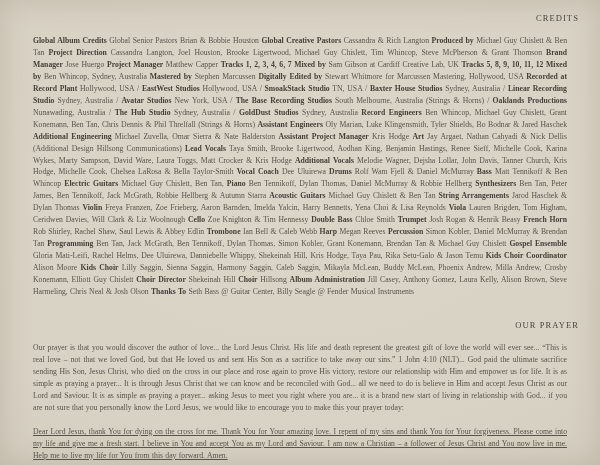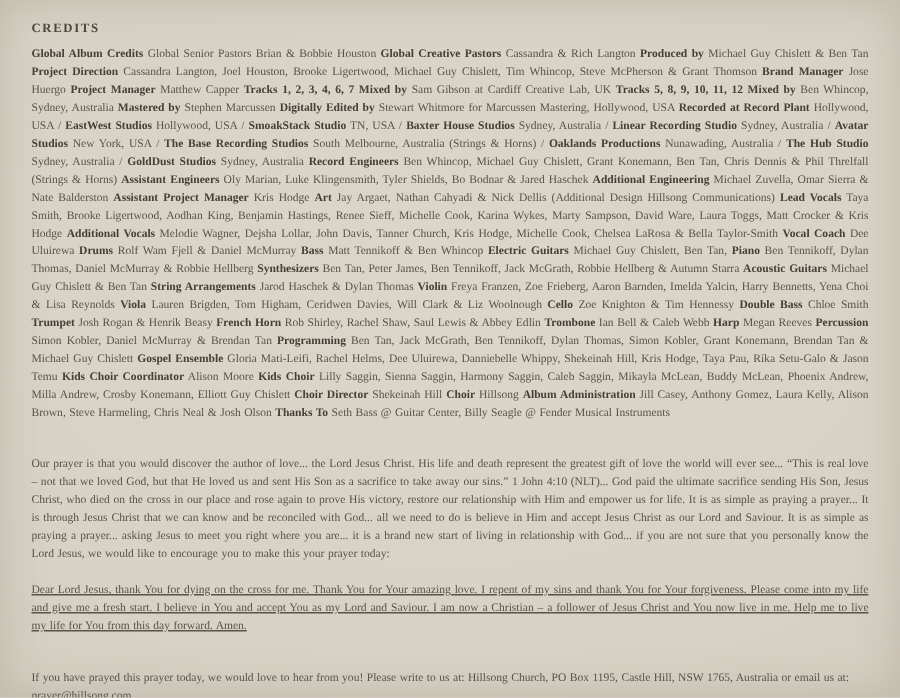--- a/index.html
+++ b/index.html
@@ -12,31 +12,32 @@
   .page {
     position: relative;
     width: 600px; height: 465px;
     box-sizing: border-box;
     padding: 13px 21px 0 21px;
     background: radial-gradient(ellipse 120% 100% at 50% 40%, #dcd6c8 0%, #d8d2c4 55%, #cfc9ba 100%);
     box-shadow: inset 0 0 30px rgba(120,110,90,0.25);
   }
   .section-heading {
     font-size: 8.5px;
-    font-weight: 700;
+    font-weight: 400;
     letter-spacing: 1.1px;
     color: #4a463f;
     margin: 0 0 7px 0;
+    text-align: right;
   }
   .body-text {
     font-size: 7.7px;
     line-height: 11.95px;
     text-align: justify;
     color: #57534b;
-    margin: 0;
+    margin: 12px;
     word-spacing: 0.4px;
   }
   .body-text b { color: #433f38; font-weight: 700; }
   .credits-block { margin-bottom: 0; }
   .prayer-section { margin-top: 22px; }
   .personal-prayer { margin-top: 12px; text-decoration: underline; }
   .contact-line {
     margin-top: 23px;
     text-align: left;
   }
@@ -45,18 +46,19 @@
 <body>
 
 <div class="page">
 
   <div class="credits-block">
     <h1 class="section-heading">CREDITS</h1>
     <p class="body-text"><b>Global Album Credits</b> Global Senior Pastors Brian &amp; Bobbie Houston <b>Global Creative Pastors</b> Cassandra &amp; Rich Langton <b>Produced by</b> Michael Guy Chislett &amp; Ben Tan <b>Project Direction</b> Cassandra Langton, Joel Houston, Brooke Ligertwood, Michael Guy Chislett, Tim Whincop, Steve McPherson &amp; Grant Thomson <b>Brand Manager</b> Jose Huergo <b>Project Manager</b> Matthew Capper <b>Tracks 1, 2, 3, 4, 6, 7 Mixed by</b> Sam Gibson at Cardiff Creative Lab, UK <b>Tracks 5, 8, 9, 10, 11, 12 Mixed by</b> Ben Whincop, Sydney, Australia <b>Mastered by</b> Stephen Marcussen <b>Digitally Edited by</b> Stewart Whitmore for Marcussen Mastering, Hollywood, USA <b>Recorded at Record Plant</b> Hollywood, USA / <b>EastWest Studios</b> Hollywood, USA / <b>SmoakStack Studio</b> TN, USA / <b>Baxter House Studios</b> Sydney, Australia / <b>Linear Recording Studio</b> Sydney, Australia / <b>Avatar Studios</b> New York, USA / <b>The Base Recording Studios</b> South Melbourne, Australia (Strings &amp; Horns) / <b>Oaklands Productions</b> Nunawading, Australia / <b>The Hub Studio</b> Sydney, Australia / <b>GoldDust Studios</b> Sydney, Australia <b>Record Engineers</b> Ben Whincop, Michael Guy Chislett, Grant Konemann, Ben Tan, Chris Dennis &amp; Phil Threlfall (Strings &amp; Horns) <b>Assistant Engineers</b> Oly Marian, Luke Klingensmith, Tyler Shields, Bo Bodnar &amp; Jared Haschek <b>Additional Engineering</b> Michael Zuvella, Omar Sierra &amp; Nate Balderston <b>Assistant Project Manager</b> Kris Hodge <b>Art</b> Jay Argaet, Nathan Cahyadi &amp; Nick Dellis (Additional Design Hillsong Communications) <b>Lead Vocals</b> Taya Smith, Brooke Ligertwood, Aodhan King, Benjamin Hastings, Renee Sieff, Michelle Cook, Karina Wykes, Marty Sampson, David Ware, Laura Toggs, Matt Crocker &amp; Kris Hodge <b>Additional Vocals</b> Melodie Wagner, Dejsha Lollar, John Davis, Tanner Church, Kris Hodge, Michelle Cook, Chelsea LaRosa &amp; Bella Taylor-Smith <b>Vocal Coach</b> Dee Uluirewa <b>Drums</b> Rolf Wam Fjell &amp; Daniel McMurray <b>Bass</b> Matt Tennikoff &amp; Ben Whincop <b>Electric Guitars</b> Michael Guy Chislett, Ben Tan, <b>Piano</b> Ben Tennikoff, Dylan Thomas, Daniel McMurray &amp; Robbie Hellberg <b>Synthesizers</b> Ben Tan, Peter James, Ben Tennikoff, Jack McGrath, Robbie Hellberg &amp; Autumn Starra <b>Acoustic Guitars</b> Michael Guy Chislett &amp; Ben Tan <b>String Arrangements</b> Jarod Haschek &amp; Dylan Thomas <b>Violin</b> Freya Franzen, Zoe Frieberg, Aaron Barnden, Imelda Yalcin, Harry Bennetts, Yena Choi &amp; Lisa Reynolds <b>Viola</b> Lauren Brigden, Tom Higham, Ceridwen Davies, Will Clark &amp; Liz Woolnough <b>Cello</b> Zoe Knighton &amp; Tim Hennessy <b>Double Bass</b> Chloe Smith <b>Trumpet</b> Josh Rogan &amp; Henrik Beasy <b>French Horn</b> Rob Shirley, Rachel Shaw, Saul Lewis &amp; Abbey Edlin <b>Trombone</b> Ian Bell &amp; Caleb Webb <b>Harp</b> Megan Reeves <b>Percussion</b> Simon Kobler, Daniel McMurray &amp; Brendan Tan <b>Programming</b> Ben Tan, Jack McGrath, Ben Tennikoff, Dylan Thomas, Simon Kobler, Grant Konemann, Brendan Tan &amp; Michael Guy Chislett <b>Gospel Ensemble</b> Gloria Mati-Leifi, Rachel Helms, Dee Uluirewa, Danniebelle Whippy, Shekeinah Hill, Kris Hodge, Taya Pau, Rika Setu-Galo &amp; Jason Temu <b>Kids Choir Coordinator</b> Alison Moore <b>Kids Choir</b> Lilly Saggin, Sienna Saggin, Harmony Saggin, Caleb Saggin, Mikayla McLean, Buddy McLean, Phoenix Andrew, Milla Andrew, Crosby Konemann, Elliott Guy Chislett <b>Choir Director</b> Shekeinah Hill <b>Choir</b> Hillsong <b>Album Administration</b> Jill Casey, Anthony Gomez, Laura Kelly, Alison Brown, Steve Harmeling, Chris Neal &amp; Josh Olson <b>Thanks To</b> Seth Bass @ Guitar Center, Billy Seagle @ Fender Musical Instruments</p>
   </div>
 
   <div class="prayer-section">
+    <h1 class="section-heading">OUR PRAYER</h1>
     <p class="body-text">Our prayer is that you would discover the author of love... the Lord Jesus Christ. His life and death represent the greatest gift of love the world will ever see... “This is real love – not that we loved God, but that He loved us and sent His Son as a sacrifice to take away our sins.” 1 John 4:10 (NLT)... God paid the ultimate sacrifice sending His Son, Jesus Christ, who died on the cross in our place and rose again to prove His victory, restore our relationship with Him and empower us for life. It is as simple as praying a prayer... It is through Jesus Christ that we can know and be reconciled with God... all we need to do is believe in Him and accept Jesus Christ as our Lord and Saviour. It is as simple as praying a prayer... asking Jesus to meet you right where you are... it is a brand new start of living in relationship with God... if you are not sure that you personally know the Lord Jesus, we would like to encourage you to make this your prayer today:</p>
     <p class="body-text personal-prayer">Dear Lord Jesus, thank You for dying on the cross for me. Thank You for Your amazing love. I repent of my sins and thank You for Your forgiveness. Please come into my life and give me a fresh start. I believe in You and accept You as my Lord and Saviour. I am now a Christian – a follower of Jesus Christ and You now live in me. Help me to live my life for You from this day forward. Amen.</p>
     <p class="body-text contact-line">If you have prayed this prayer today, we would love to hear from you!  Please write to us at: Hillsong Church, PO Box 1195, Castle Hill, NSW 1765, Australia or email us at: prayer@hillsong.com</p>
   </div>
 
 </div>
 
 </body></html>

